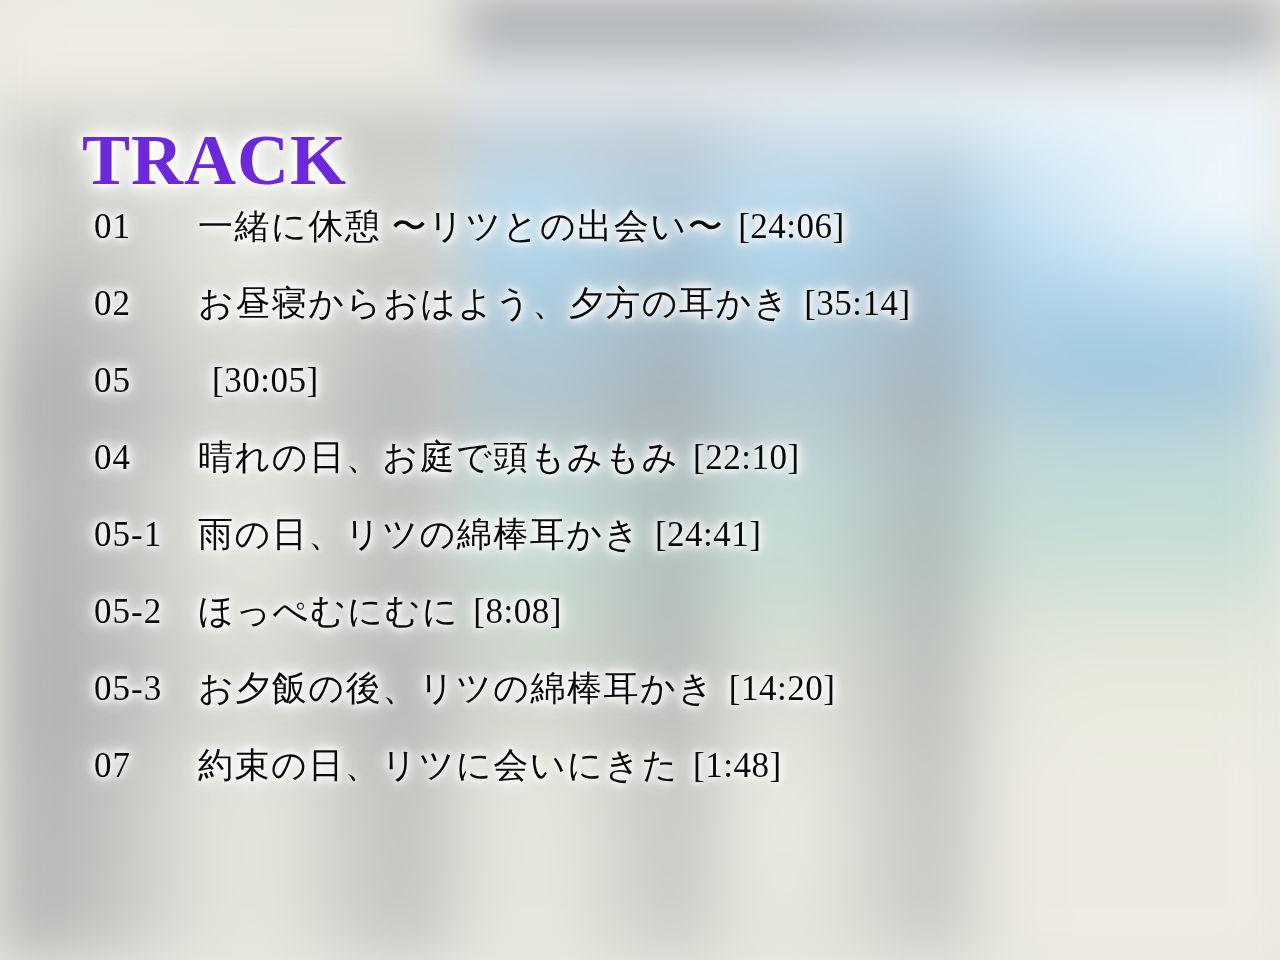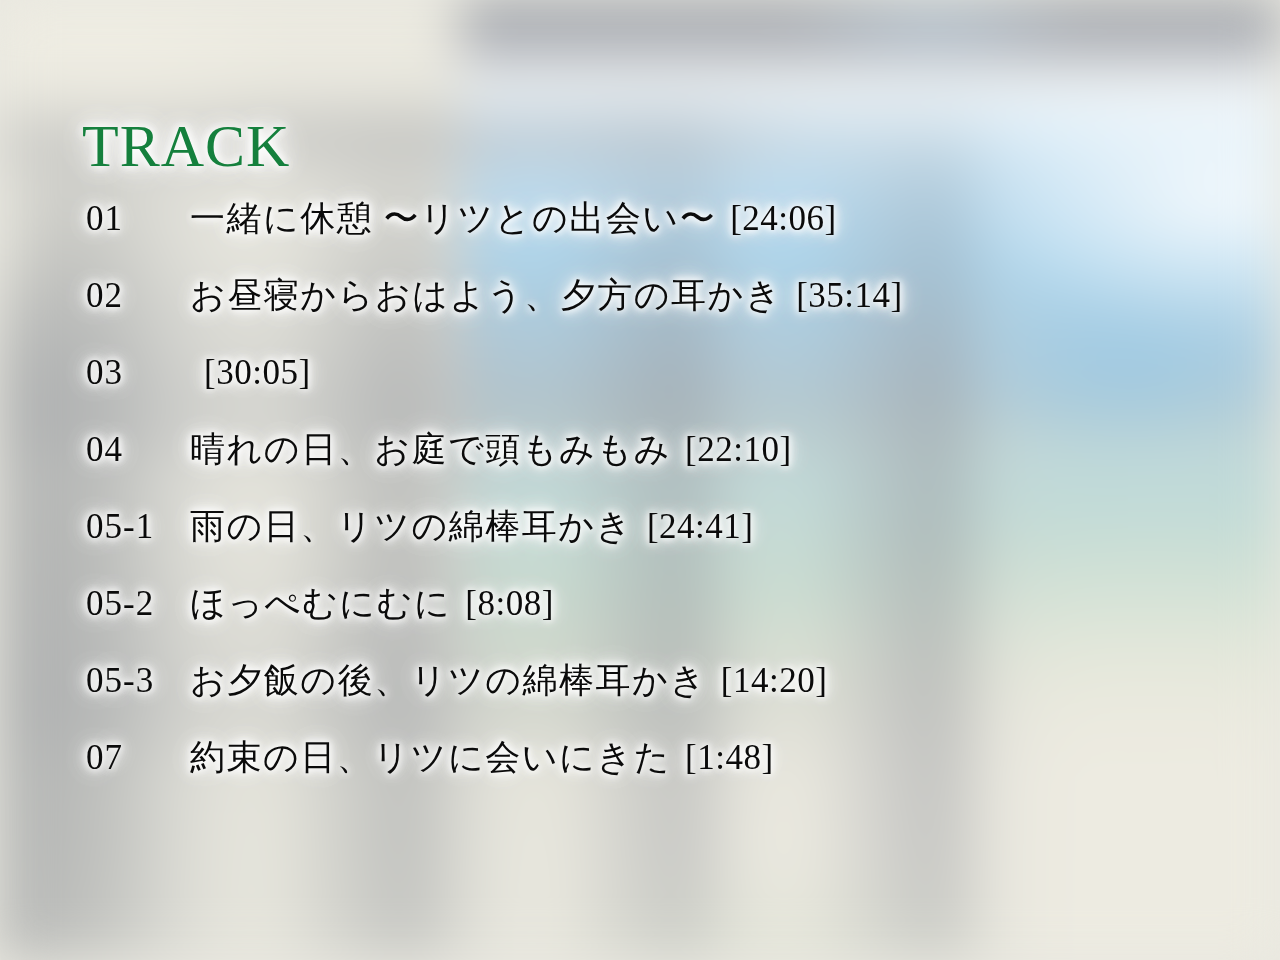--- a/index.html
+++ b/index.html
@@ -178,39 +178,39 @@
   .content {
     position: absolute;
     inset: 0;
     padding: 0;
   }
 
   .page-title {
     position: absolute;
     left: 82px;
     top: 76px;
-    font-size: 60px;
+    font-size: 72px;
     line-height: 1;
     letter-spacing: 1px;
-    color: #15803d;
-    font-weight: 400;
+    color: #6d28d9;
+    font-weight: 700;
     text-shadow:
       0 0 10px #fff, 0 0 10px #fff, 0 0 18px #fff,
       0 0 26px #fff, 0 0 34px rgba(255,255,255,0.95),
       0 0 46px rgba(255,255,255,0.8);
     white-space: nowrap;
   }
 
   .track-list {
     position: absolute;
     left: 82px;
     top: 196px;
     width: 1120px;
     list-style: none;
-    margin: 4px;
+    margin: 12px;
     padding: 0;
   }
 
   .track-row {
     display: flex;
     align-items: baseline;
     height: 77px;
     white-space: nowrap;
   }
 
@@ -267,21 +267,21 @@
           <span class="track-num">01</span>
           <span class="track-title">一緒に休憩 〜リツとの出会い〜</span>
           <span class="track-dur">[24:06]</span>
         </li>
         <li class="track-row">
           <span class="track-num">02</span>
           <span class="track-title">お昼寝からおはよう、夕方の耳かき</span>
           <span class="track-dur">[35:14]</span>
         </li>
         <li class="track-row">
-          <span class="track-num">03</span>
+          <span class="track-num">05</span>
           <span class="track-dur">[30:05]</span>
         </li>
         <li class="track-row">
           <span class="track-num">04</span>
           <span class="track-title">晴れの日、お庭で頭もみもみ</span>
           <span class="track-dur">[22:10]</span>
         </li>
         <li class="track-row">
           <span class="track-num">05-1</span>
           <span class="track-title">雨の日、リツの綿棒耳かき</span>

